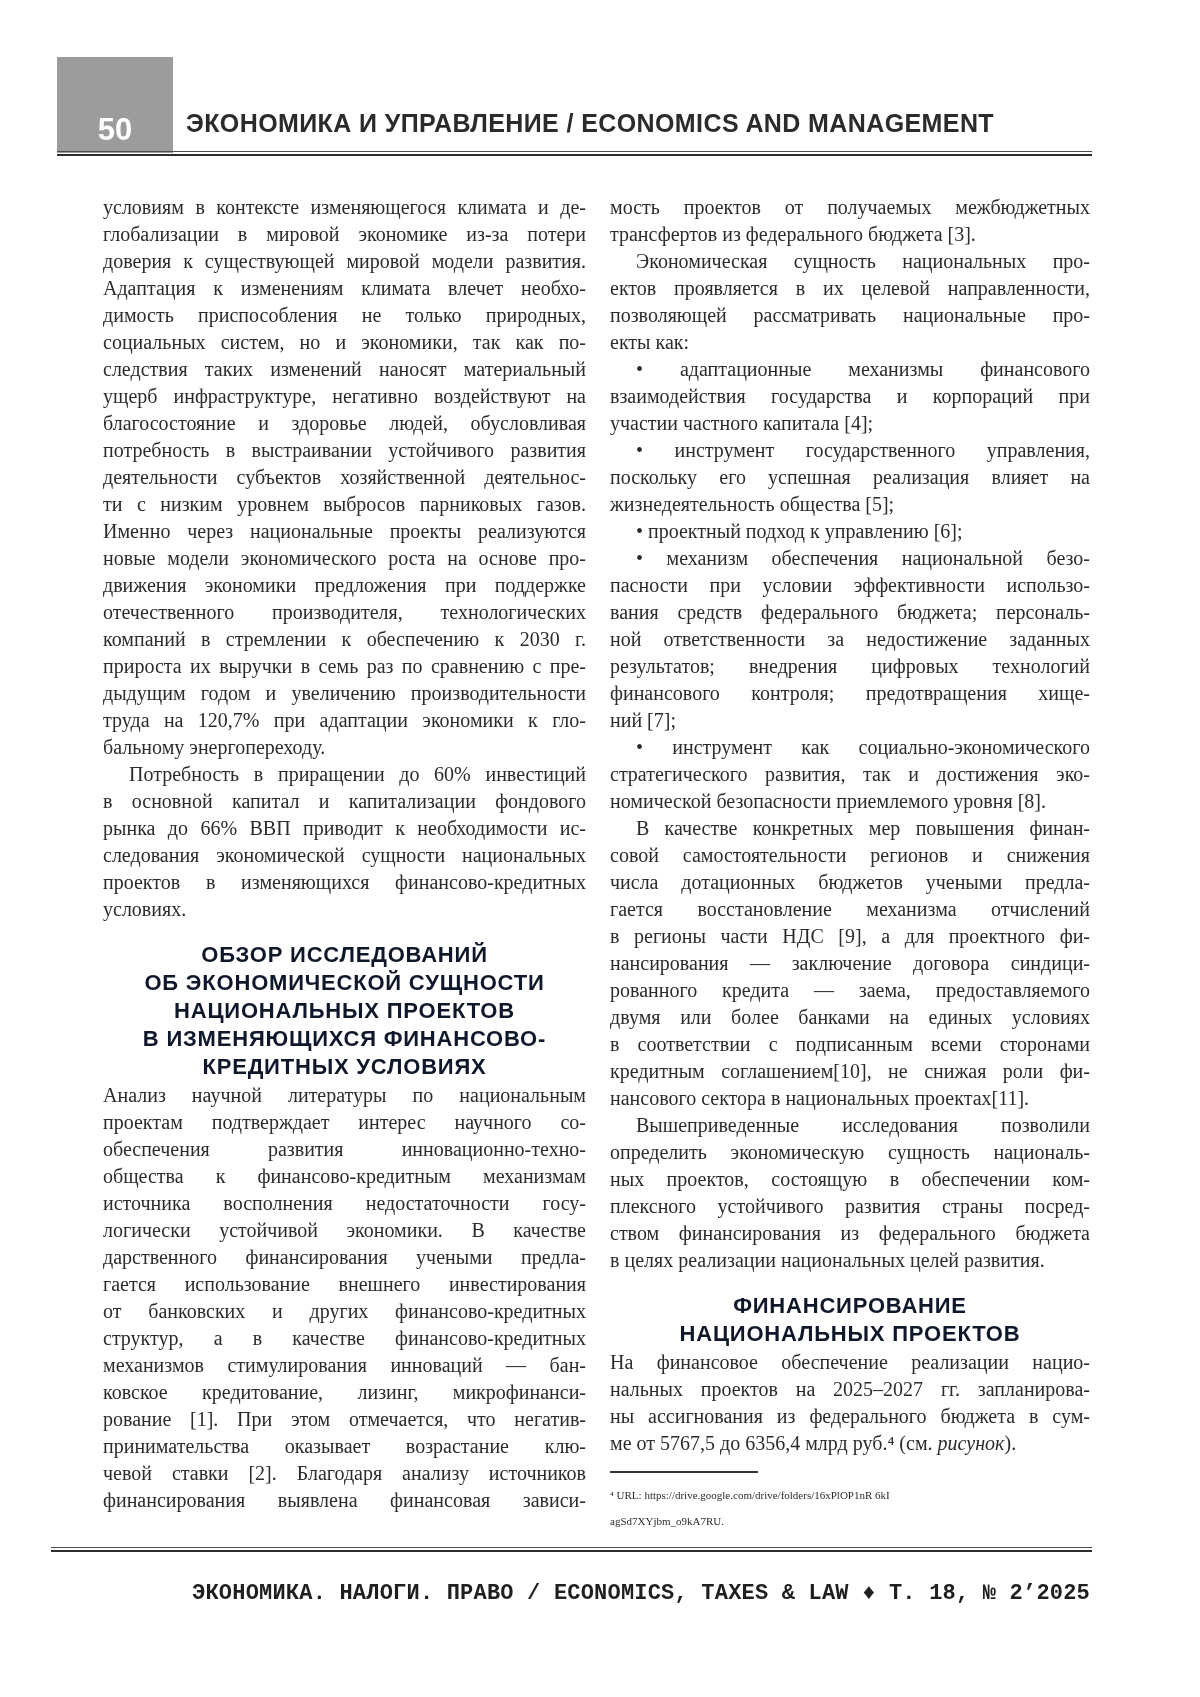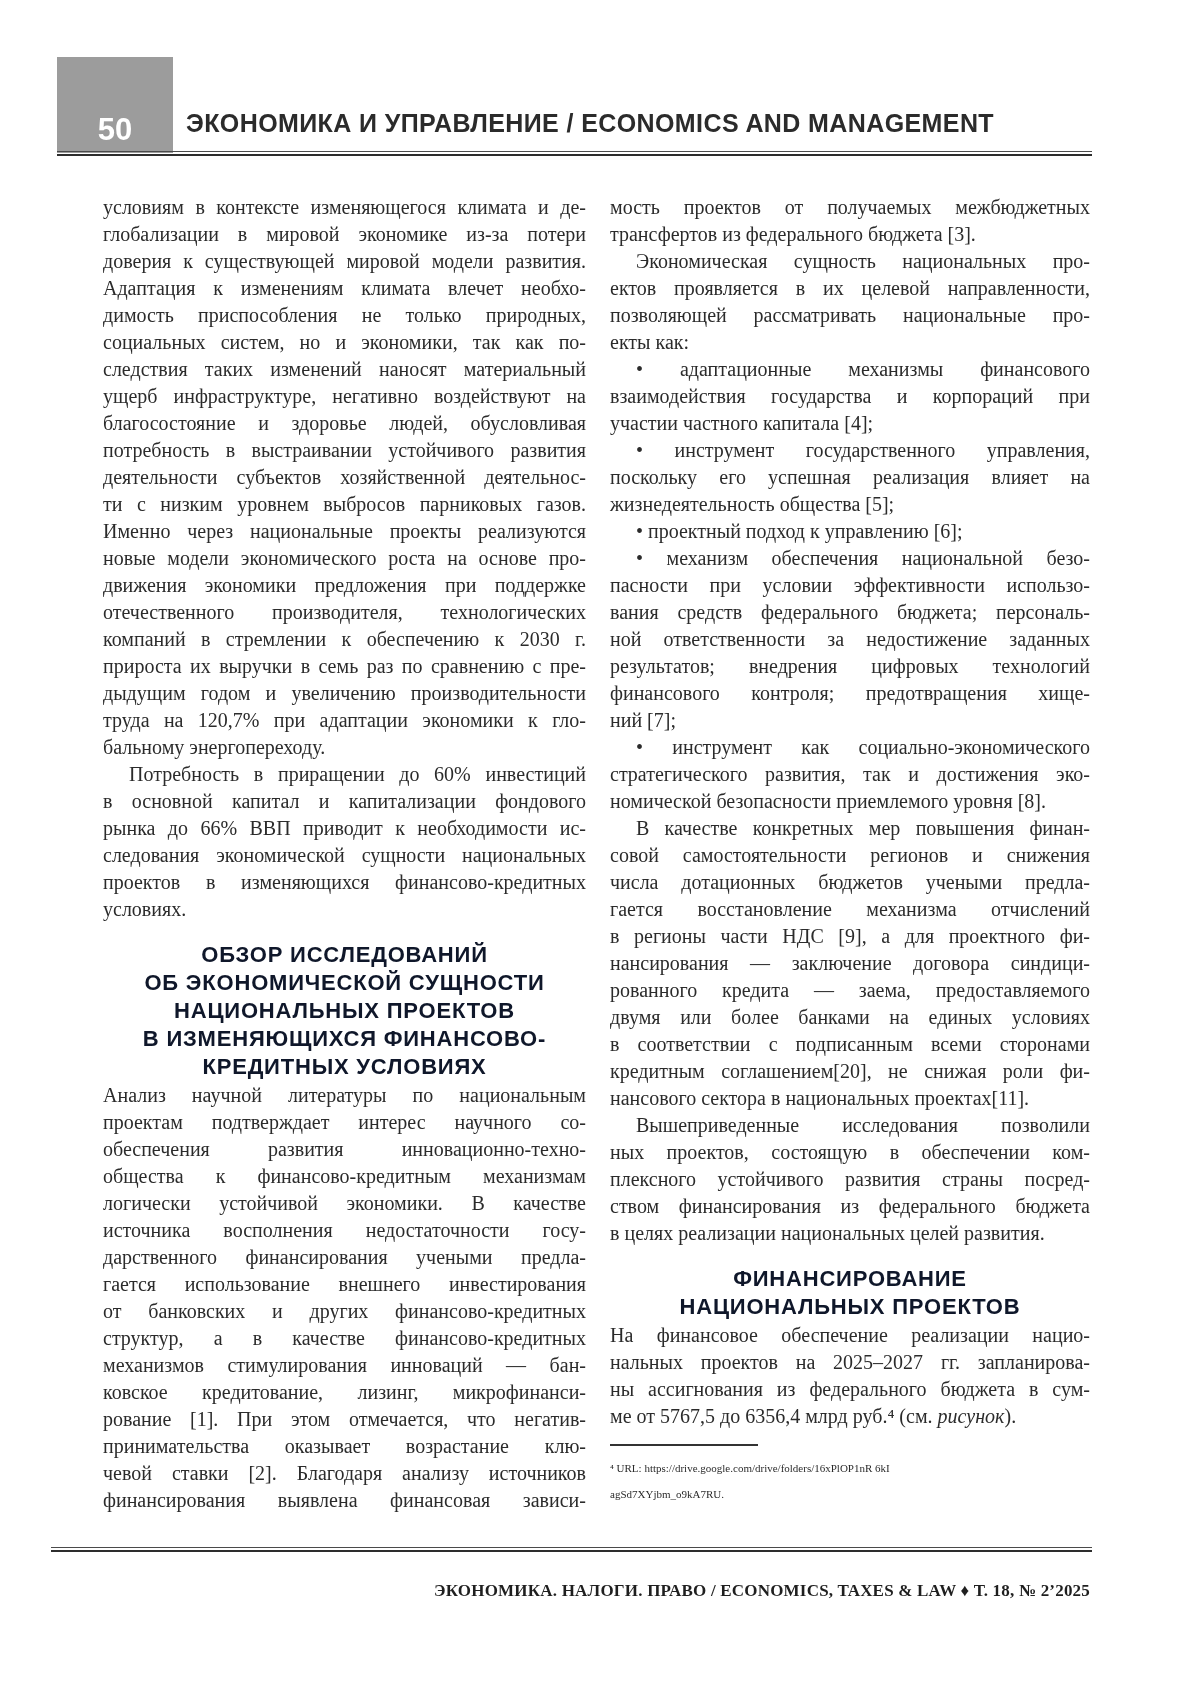--- a/index.html
+++ b/index.html
@@ -88,23 +88,23 @@
   .block.footnote {
     font-size: 11px;
     line-height: 26px;
     margin-top: 9px;
   }
   .block.footnote .line { height: 26px; }
   
   .footer-text {
     position: absolute;
     right: 110px; top: 1581px;
-    font-family: Liberation Serif, serif;
-    font-weight: bold;
-    font-size: 17px;
+    font-family: Liberation Mono, monospace;
+    font-weight: bold;
+    font-size: 22px;
     letter-spacing: 0.2px;
     color: #1f1f1f;
     white-space: nowrap;
   }
 </style>
 </head>
 <body>
 
 <div class="page">
 
@@ -153,22 +153,22 @@
         <div class="line">ОБ ЭКОНОМИЧЕСКОЙ СУЩНОСТИ</div>
         <div class="line">НАЦИОНАЛЬНЫХ ПРОЕКТОВ</div>
         <div class="line">В ИЗМЕНЯЮЩИХСЯ ФИНАНСОВО-</div>
         <div class="line">КРЕДИТНЫХ УСЛОВИЯХ</div>
       </div>
       <div class="block paragraph">
         <div class="line just">Анализ научной литературы по национальным</div>
         <div class="line just">проектам подтверждает интерес научного со-</div>
         <div class="line just">обеспечения развития инновационно-техно-</div>
         <div class="line just">общества к финансово-кредитным механизмам</div>
+        <div class="line just">источника восполнения недостаточности госу-</div>
         <div class="line just">логически устойчивой экономики. В качестве</div>
-        <div class="line just">источника восполнения недостаточности госу-</div>
         <div class="line just">дарственного финансирования учеными предла-</div>
         <div class="line just">гается использование внешнего инвестирования</div>
         <div class="line just">от банковских и других финансово-кредитных</div>
         <div class="line just">структур, а в качестве финансово-кредитных</div>
         <div class="line just">механизмов стимулирования инноваций — бан-</div>
         <div class="line just">ковское кредитование, лизинг, микрофинанси-</div>
         <div class="line just">рование [1]. При этом отмечается, что негатив-</div>
         <div class="line just">принимательства оказывает возрастание клю-</div>
         <div class="line just">чевой ставки [2]. Благодаря анализу источников</div>
         <div class="line just">финансирования выявлена финансовая зависи-</div>
@@ -215,25 +215,26 @@
       <div class="block paragraph">
         <div class="line just indent">В качестве конкретных мер повышения финан-</div>
         <div class="line just">совой самостоятельности регионов и снижения</div>
         <div class="line just">числа дотационных бюджетов учеными предла-</div>
         <div class="line just">гается восстановление механизма отчислений</div>
         <div class="line just">в регионы части НДС [9], а для проектного фи-</div>
         <div class="line just">нансирования — заключение договора синдици-</div>
         <div class="line just">рованного кредита — заема, предоставляемого</div>
         <div class="line just">двумя или более банками на единых условиях</div>
         <div class="line just">в соответствии с подписанным всеми сторонами</div>
-        <div class="line just">кредитным соглашением[20], не снижая роли фи-</div>
+        <div class="line just">кредитным соглашением[10], не снижая роли фи-</div>
         <div class="line">нансового сектора в национальных проектах[11].</div>
       </div>
       <div class="block paragraph">
         <div class="line just indent">Вышеприведенные исследования позволили</div>
+        <div class="line just">определить экономическую сущность националь-</div>
         <div class="line just">ных проектов, состоящую в обеспечении ком-</div>
         <div class="line just">плексного устойчивого развития страны посред-</div>
         <div class="line just">ством финансирования из федерального бюджета</div>
         <div class="line">в целях реализации национальных целей развития.</div>
       </div>
       <div class="block heading">
         <div class="line">ФИНАНСИРОВАНИЕ</div>
         <div class="line">НАЦИОНАЛЬНЫХ ПРОЕКТОВ</div>
       </div>
       <div class="block paragraph">

